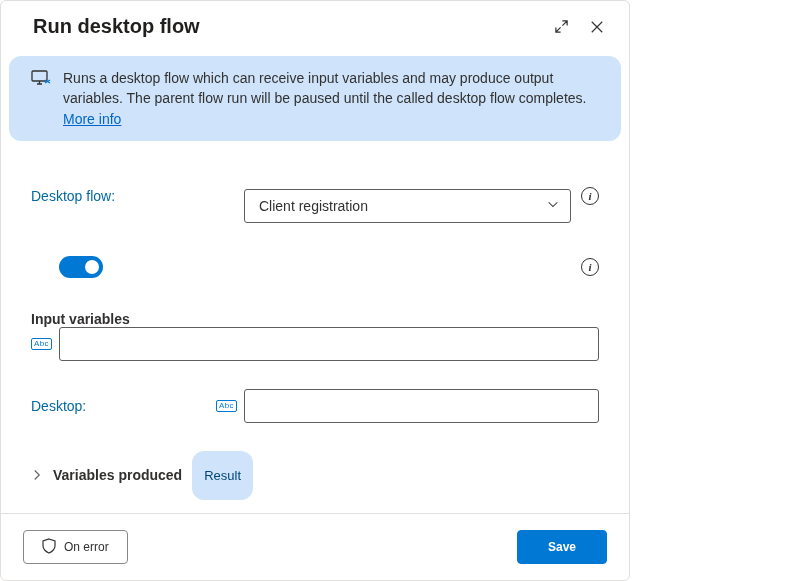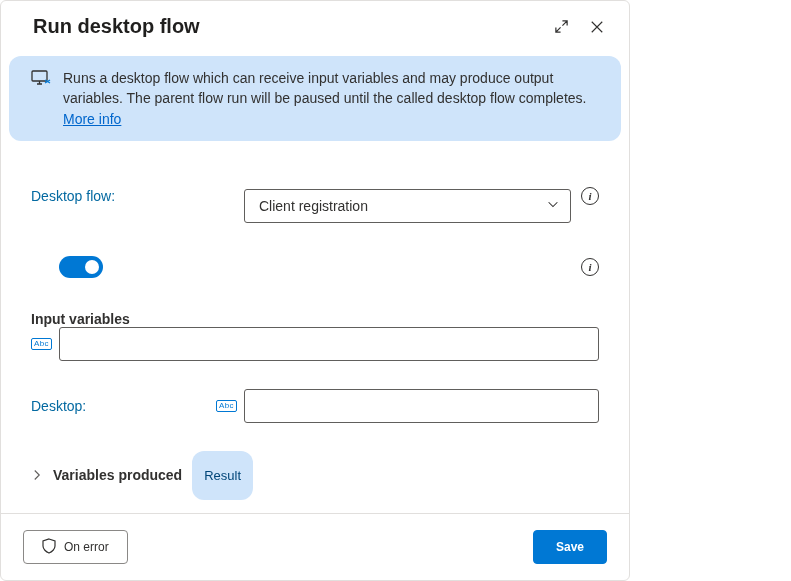--- a/index.html
+++ b/index.html
@@ -220,21 +220,21 @@
       gap: 8px;
       border: 1px solid #8a8886;
       background: #fff;
       color: #323130;
     }
     .btn-primary {
       background: #0078d4;
       border: 1px solid #0078d4;
       color: #fff;
       font-weight: 600;
-      padding: 0 22px;
+      padding: 0 30px;
     }
     .footer-right {
       display: flex;
       gap: 14px;
     }
   </style>
 </head>
 <body>
 
 <div class="dialog">

